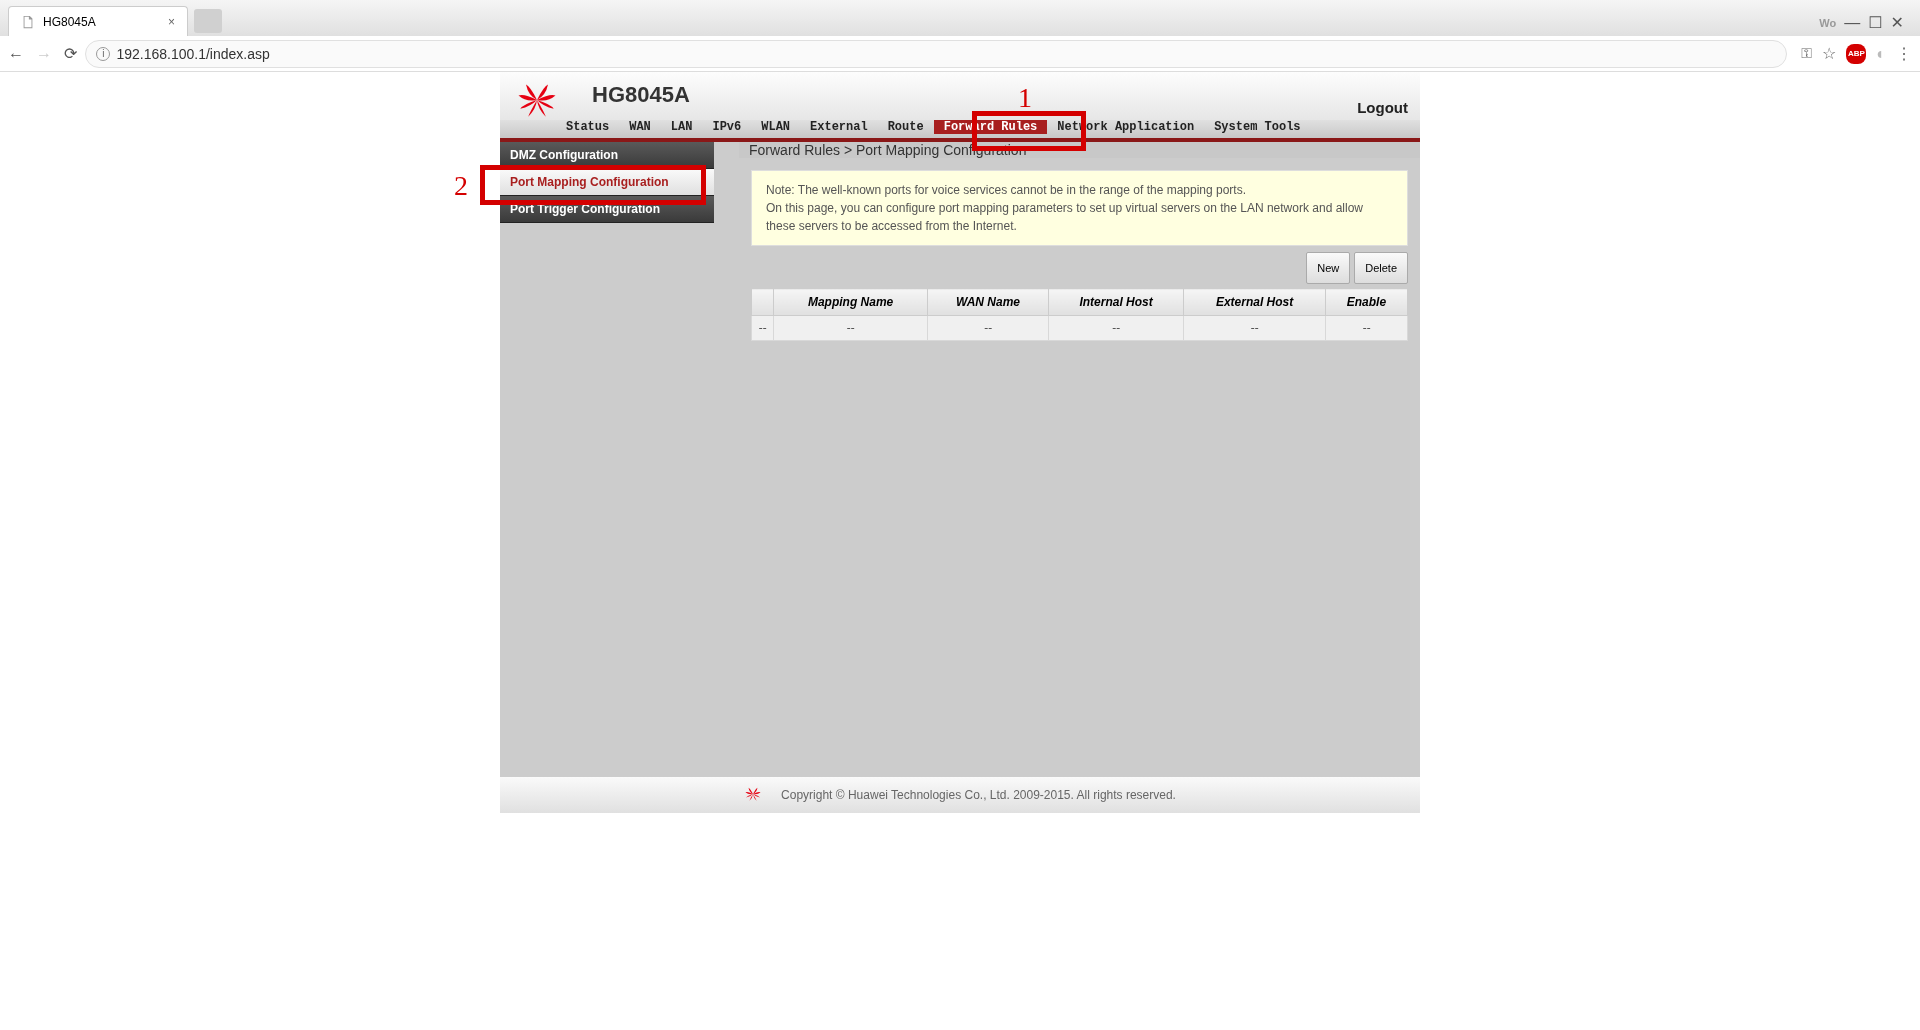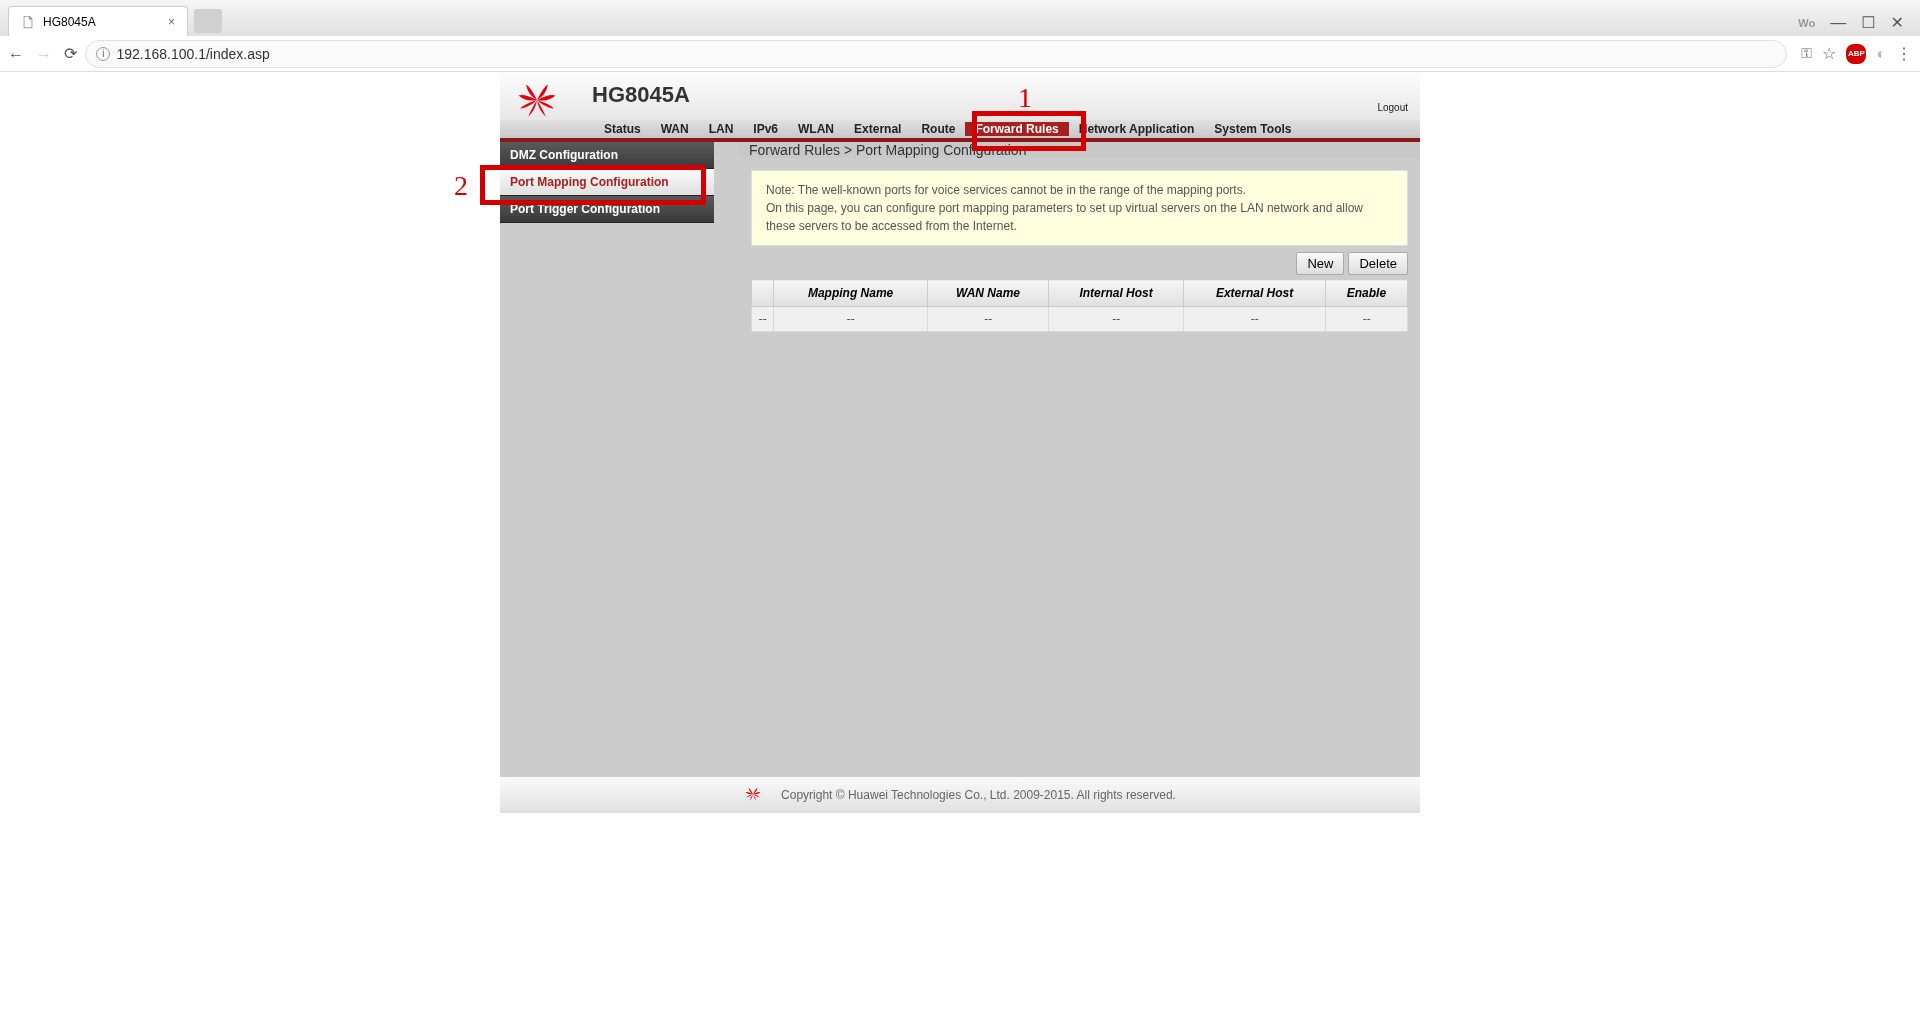--- a/index.html
+++ b/index.html
@@ -5,57 +5,57 @@
     * { margin: 0; padding: 0; box-sizing: border-box; }
     body { font-family: Arial, sans-serif; background: #fff; }
     
     
     .browser-chrome { width: 100%; }
     .tab-bar { height: 36px; background: linear-gradient(to bottom, #f5f5f5, #e0e0e0); display: flex; align-items: flex-end; padding-left: 8px; }
     .tab { background: #fff; height: 30px; display: flex; align-items: center; padding: 0 12px; border-radius: 4px 4px 0 0; border: 1px solid #ccc; border-bottom: none; font-size: 12px; gap: 8px; min-width: 180px; }
     .tab-favicon { width: 14px; height: 14px; display: inline-flex; align-items: center; justify-content: center; }
     .tab-close { margin-left: auto; color: #666; cursor: pointer; }
     .newtab { width: 28px; height: 24px; background: #d0d0d0; margin-left: 6px; border-radius: 3px; margin-bottom: 3px; }
-    .window-controls { margin-left: auto; display: flex; align-items: center; gap: 7px; padding-right: 12px; color: #555; }
+    .window-controls { margin-left: auto; display: flex; align-items: center; gap: 0; padding-right: 12px; color: #555; }
     .window-controls span { cursor: pointer; padding: 4px; }
     
     .address-row { height: 36px; display: flex; align-items: center; padding: 0 8px; gap: 8px; border-bottom: 1px solid #ddd; background: #fff; }
     .nav-icons { display: flex; gap: 12px; color: #555; }
     .nav-icons .disabled { color: #ccc; }
     .nav-icons span { cursor: pointer; font-size: 16px; }
     .address-bar { flex: 1; height: 28px; border: 1px solid #e0e0e0; border-radius: 14px; display: flex; align-items: center; padding: 0 10px; font-size: 14px; color: #333; background: #fafafa; }
     .info-icon { margin-right: 6px; color: #666; border: 1px solid #999; border-radius: 50%; width: 14px; height: 14px; display: inline-flex; align-items: center; justify-content: center; font-size: 10px; }
     .addr-icons { display: flex; gap: 10px; align-items: center; color: #666; margin-left: 6px; }
     .abp-icon { background: #d40000; color: #fff; width: 20px; height: 20px; border-radius: 8px; display: inline-flex; align-items: center; justify-content: center; font-size: 8px; font-weight: bold; }
     
     
     .router-page { width: 920px; margin: 0 auto; margin-top: 0; font-size: 12px; }
     .header-bar { height: 70px; background: linear-gradient(to bottom, #fdfdfd, #dcdcdc); display: flex; align-items: center; padding: 0 12px; }
     .huawei-logo { display: flex; flex-direction: column; align-items: center; margin-right: 30px; }
     .huawei-logo svg { width: 44px; height: 36px; }
     .huawei-text { font-size: 11px; font-weight: bold; letter-spacing: 1px; color: #333; margin-top: 2px; }
     .model-title { font-size: 22px; font-weight: bold; color: #333; align-self:flex-start; margin-top:10px;}
-    .logout { margin-left: auto; font-weight: normal; color: #222; cursor: pointer; font-size: 10px; }
-    
-    .top-nav { height: 22px; background: linear-gradient(to bottom, #e0e0e0, #c8c8c8); display: flex; align-items: center; padding-left: 94px; border-bottom: 4px solid #8a1818; position: relative; margin-top: -22px; }
+    .logout { margin-left: auto; font-weight: bold; color: #222; cursor: pointer; font-size: 15px; }
+    
+    .top-nav { height: 22px; background: linear-gradient(to bottom, #e0e0e0, #c8c8c8); display: flex; align-items: flex-start; padding-left: 56px; border-bottom: 4px solid #8a1818; position: relative; margin-top: -22px; font-family: Liberation Mono, monospace; }
     .top-nav-item { padding: 0 10px; font-weight: bold; font-size: 12px; color: #222; cursor: pointer; display: flex; align-items: center; }
     .top-nav-item.active { background: #a81f1f; color: #fff; }
     
     .router-body { display: flex; min-height: 635px; background: #ccc; gap: 25px; }
     .sidebar { width: 214px; background: #ccc; }
     .sidebar-item { padding: 6px 10px; font-size: 12px; font-weight: bold; cursor: pointer; background: linear-gradient(to bottom, #5a5a5a, #3a3a3a); color: #fff; border-bottom: 1px solid #222; }
     .sidebar-item.active { background: linear-gradient(to bottom, #fafafa, #e0e0e0); color: #a81f1f; }
     
     .content { flex: 1; background: #ccc; padding: 0; }
     .breadcrumb { padding: 0 10px; font-size: 14px; color: #333; background: #c8c8c8; }
     .content-inner { padding: 12px; }
     .info-box { background: #ffffe0; border: 1px solid #ddd; padding: 10px 14px; color: #555; line-height: 1.5; font-size: 12px; }
     
     .table-actions { display: flex; justify-content: flex-end; gap: 4px; margin-top: 6px; }
-    .table-actions button { background: linear-gradient(to bottom, #fafafa, #ddd); border: 1px solid #aaa; padding: 3px 10px; cursor: pointer; font-size: 13px; border-radius: 2px; }
+    .table-actions button { background: linear-gradient(to bottom, #fafafa, #ddd); border: 1px solid #aaa; padding: 9px 10px; cursor: pointer; font-size: 11px; border-radius: 2px; }
     
     .data-table { width: 100%; border-collapse: collapse; margin-top: 4px; font-size: 12px; font-style: italic; }
     .data-table th { background: linear-gradient(to bottom, #f5f5f5, #e0e0e0); padding: 6px; border: 1px solid #ccc; font-weight: bold; }
     .data-table td { background: #f0f0f0; padding: 5px; border: 1px solid #d8d8d8; text-align: center; color: #555; }
     .data-table th.checkbox-col, .data-table td.checkbox-col { width: 22px; }
     
     .footer { height: 36px; background: linear-gradient(to bottom, #fafafa, #e0e0e0); display: flex; align-items: center; justify-content: center; gap: 19px; color: #666; font-size: 12px; }
     .footer-logo svg { width: 18px; height: 16px; }
     
     

